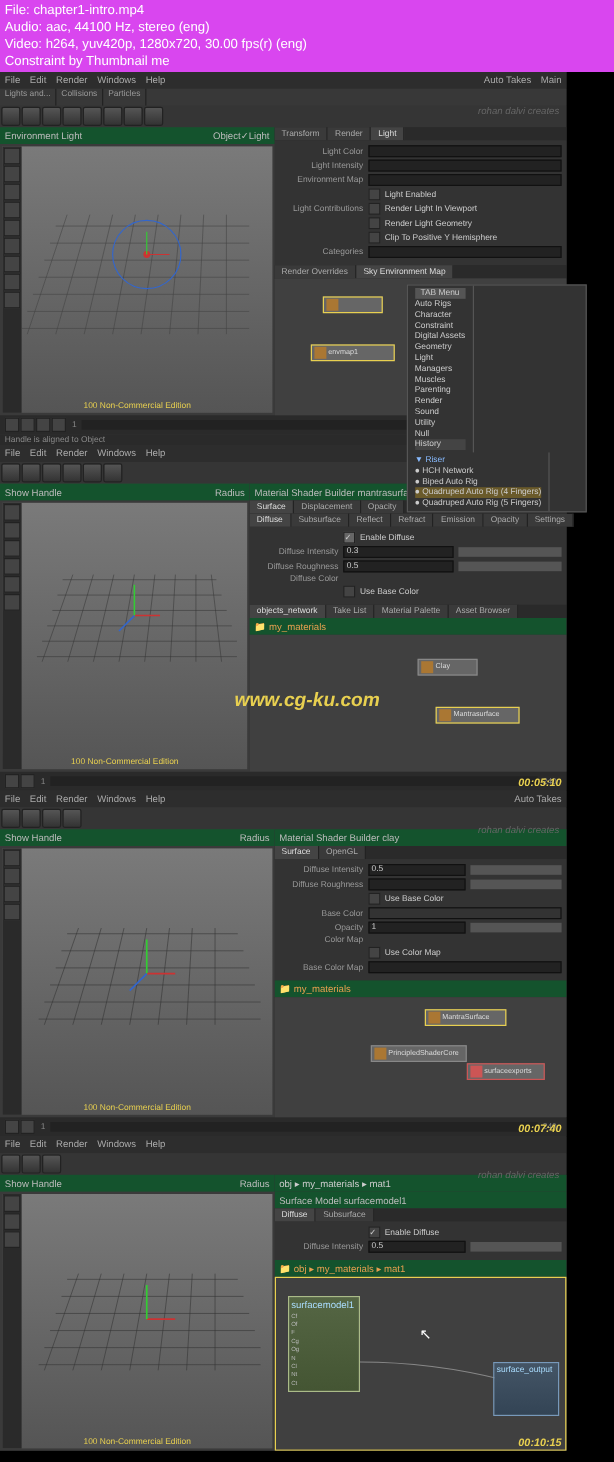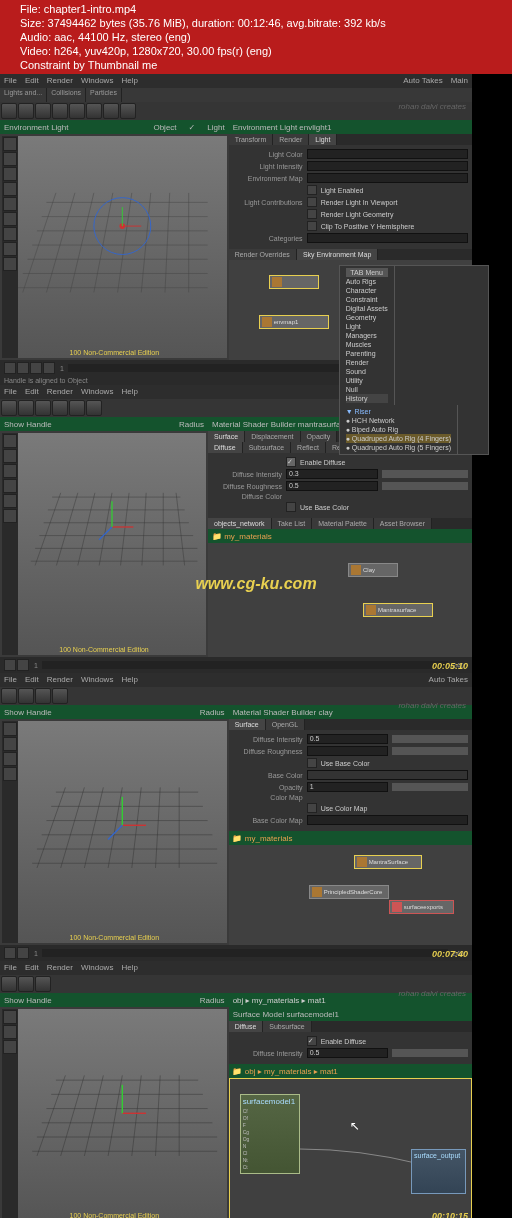--- a/index.html
+++ b/index.html
@@ -4,25 +4,25 @@
 <style>
 * { margin: 0; padding: 0; box-sizing: border-box; }
 body {
   width: 512px;
   background: #000;
   font-family: Arial, sans-serif;
   font-size: 9px;
   color: #ccc;
 }
 .file-info {
-  padding: 2px 20px;
+  padding: 2px 4px;
   color: #fff;
   font-size: 11px;
   line-height: 14px;
-  background: #b91c1c;
+  background: #d946ef;
 }
 .panel-section {
   width: 472px;
   background: #3a3a3a;
   position: relative;
 }
 .menu-bar {
   background: #2d2d2d;
   padding: 2px 4px;
   font-size: 8px;
@@ -271,21 +271,20 @@
   padding: 2px;
   font-size: 7px;
   color: #fff;
 }
 </style>
 </head>
 <body>
 
 <div class="file-info">
   <div>File: chapter1-intro.mp4</div>
-  <div>Size: 37494462 bytes (35.76 MiB), duration: 00:12:46, avg.bitrate: 392 kb/s</div>
   <div>Audio: aac, 44100 Hz, stereo (eng)</div>
   <div>Video: h264, yuv420p, 1280x720, 30.00 fps(r) (eng)</div>
   <div>Constraint by Thumbnail me</div>
 </div>
 
 <div class="panel-section">
   <div class="menu-bar">
     <span>File</span>
     <span>Edit</span>
     <span>Render</span>
@@ -308,21 +307,21 @@
     <div class="icon-btn"></div>
     <div class="icon-btn"></div>
     <div class="icon-btn"></div>
   </div>
   <div class="right-watermark">rohan dalvi creates</div>
 
   <div class="main-split">
     <div class="viewport-side">
       <div class="pane-header">
         <span>Environment Light</span>
-        <span style="display:flex;gap:12px">
+        <span style="display:flex;gap:0">
           <span>Object</span>
           <span>✓</span>
           <span>Light</span>
         </span>
       </div>
       <div class="viewport-canvas">
         <div class="left-toolbar">
           <div class="tool-icon"></div>
           <div class="tool-icon"></div>
           <div class="tool-icon"></div>
@@ -353,23 +352,20 @@
           </g>
           <circle cx="110" cy="95" r="30" fill="none" stroke="#3366cc" stroke-width="1"></circle>
           <circle cx="110" cy="95" r="3" fill="#cc3333"></circle>
           <line x1="110" y1="95" x2="130" y2="95" stroke="#cc3333" stroke-width="1"></line>
           <line x1="110" y1="95" x2="110" y2="75" stroke="#33cc33" stroke-width="1"></line>
         </svg>
         <div class="yellow-text">100 Non-Commercial Edition</div>
       </div>
     </div>
     <div class="props-side">
-      <div class="pane-header">
-        <span>Environment Light envlight1</span>
-      </div>
       <div class="tab-strip">
         <div class="tab-item">Transform</div>
         <div class="tab-item">Render</div>
         <div class="tab-item active">Light</div>
       </div>
       <div class="param-panel">
         <div class="param-row">
           <div class="param-label">Light Color</div>
           <div class="param-field"></div>
         </div>

